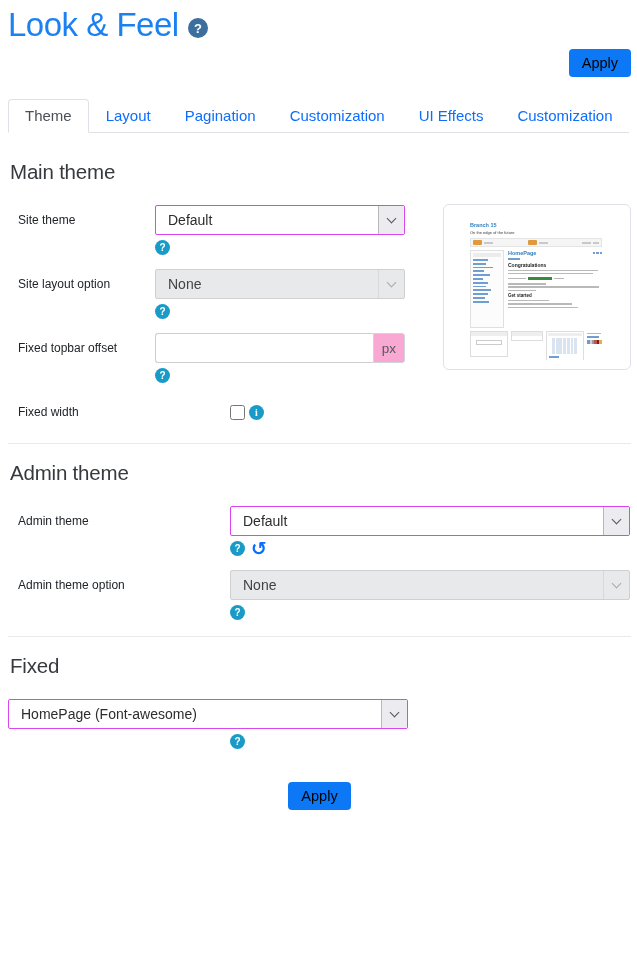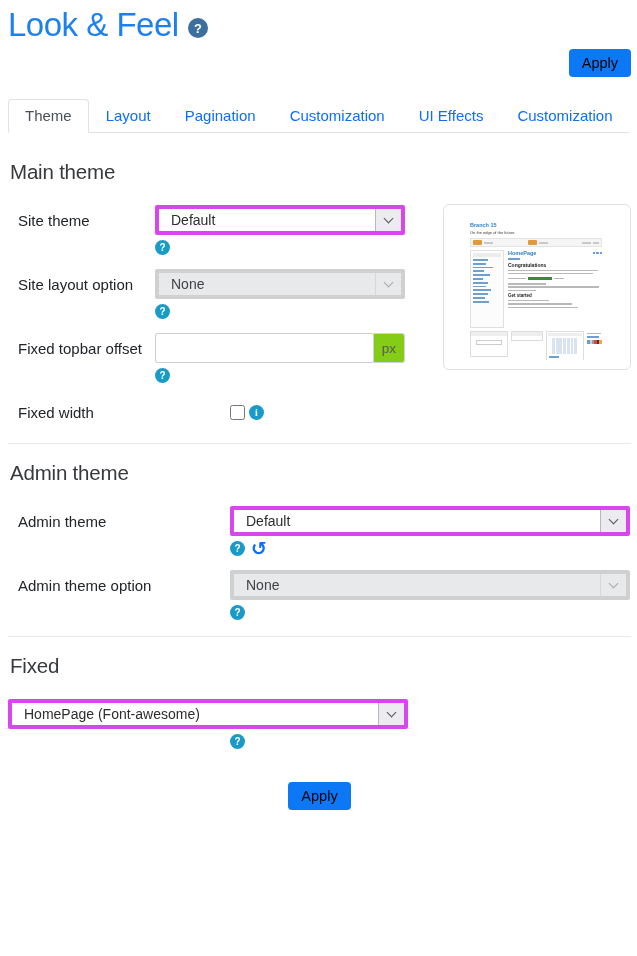--- a/index.html
+++ b/index.html
@@ -51,21 +51,21 @@
   section { position:relative; }
   section.divided { border-top:1px solid #e9e9e9; margin-top:16px; }
   h2.sec {
     font-size:20.5px; font-weight:400; color:#36393d;
     margin:27px 0 21px 2px; letter-spacing:-0.2px;
   }
   section.divided h2.sec { margin-top:17px; }
 
   .field { margin-bottom:14px; }
   .frow { display:flex; align-items:center; min-height:30px; }
-  .flabel { font-size:15px; color:#212529; padding-left:10px; }
+  .flabel { font-size:12px; color:#212529; padding-left:10px; }
   .w-main .flabel { width:147px; flex:0 0 147px; }
   .w-wide .flabel { width:222px; flex:0 0 222px; }
   .helprow { display:flex; gap:4px; align-items:center; margin-top:4px; height:16px; }
   .w-main .helprow { margin-left:147px; }
   .w-wide .helprow { margin-left:222px; }
 
   .help-icon {
     width:15px;height:15px;border-radius:50%;background:#1a9bc7;color:#fff;
     display:inline-flex;align-items:center;justify-content:center;
     font-size:10px;font-weight:700;cursor:pointer;flex:0 0 15px;
@@ -75,21 +75,21 @@
     width:15px;height:15px;border-radius:50%;background:#1a9bc7;color:#fff;
     display:inline-flex;align-items:center;justify-content:center;
     font-size:10px;font-weight:700;font-style:normal;cursor:pointer;
   }
   .info-icon::before{content:"i"; font-family:"Liberation Serif", serif;}
   .undo-icon { color:#0d6efd; font-size:19px; font-weight:700; line-height:15px; cursor:pointer; margin-left:2px; }
   .undo-icon::before{content:"\21BA";}
 
   
   .select {
-    height:30px; background:#fff; border:4px solid #d946ef; border-radius:2px;
+    height:30px; background:#fff; border:1px solid #d946ef; border-radius:2px;
     display:flex; align-items:center; cursor:pointer; overflow:hidden;
   }
   .w250 { width:250px; }
   .w400 { width:400px; }
   .select-value { flex:1; font-size:14px; color:#2d2d2d; padding:0 12px; white-space:nowrap; }
   .select-arrow {
     width:26px; align-self:stretch; background:#ececf0; border-left:1px solid #b8b8bc;
     display:flex; align-items:center; justify-content:center;
   }
   .chev { width:7px;height:7px;border-right:1.5px solid #555;border-bottom:1.5px solid #555;
@@ -98,21 +98,21 @@
   .select.disabled .select-value { color:#3f4347; }
   .select.disabled .select-arrow { background:transparent; border-left:1px solid rgba(0,0,0,0.07); }
   .select.disabled .chev { border-color:#a7aaad; }
 
   .input-group { display:flex; width:250px; height:30px; }
   .text-input {
     flex:1; border:1px solid #cfcfd2; border-right:none; border-radius:3px 0 0 3px;
     font-family:inherit; font-size:14px; padding:0 10px; outline:none; min-width:0;
   }
   .addon {
-    width:32px; background:#84cc16; border:1px solid #ced4da; border-radius:0 3px 3px 0;
+    width:32px; background:#f9a8d4; border:1px solid #ced4da; border-radius:0 3px 3px 0;
     display:flex; align-items:center; justify-content:center; font-size:13.5px; color:#55595d;
   }
   .cb { width:15px; height:15px; margin-left:75px; accent-color:#fff; cursor:pointer; }
 
   
   .pv-card {
     position:absolute; top:44px; right:0; width:188px; height:166px;
     border:1px solid #dee2e6; border-radius:6px; background:#fff;
     padding:17px 28px 10px 26px; overflow:hidden;
   }

